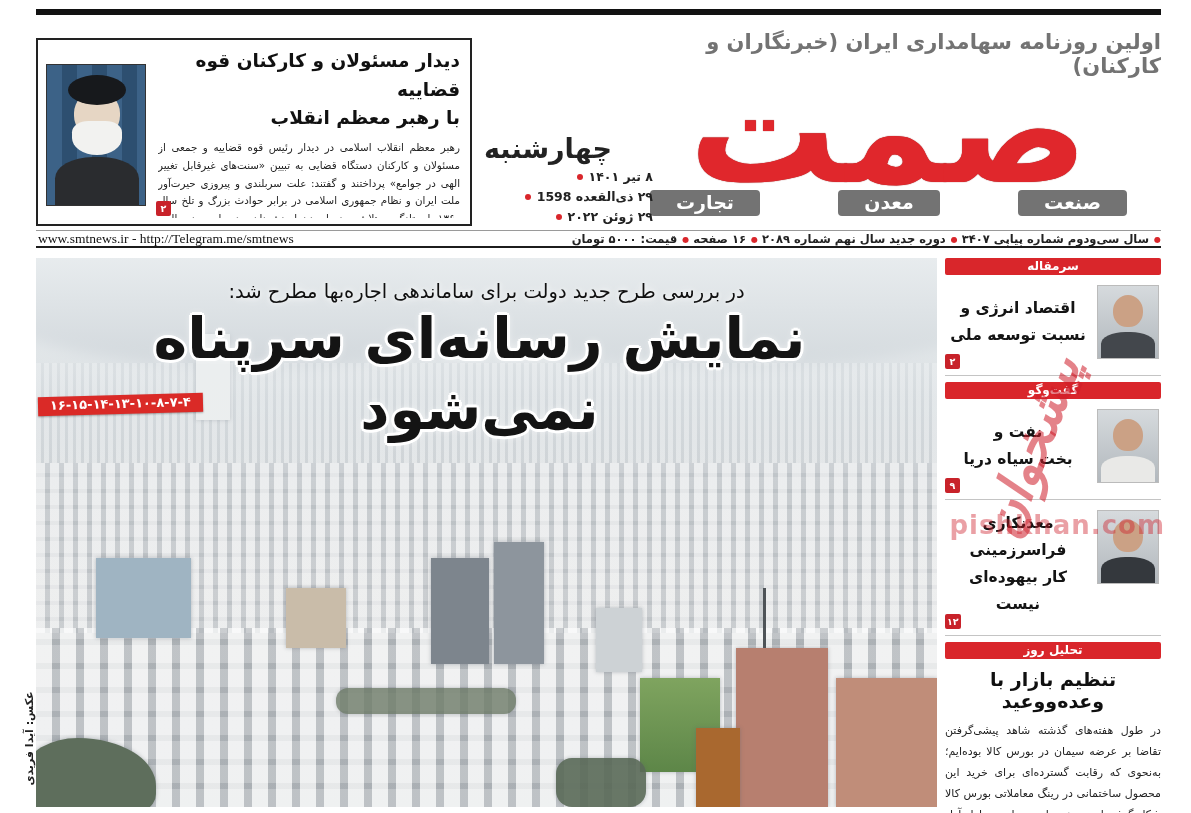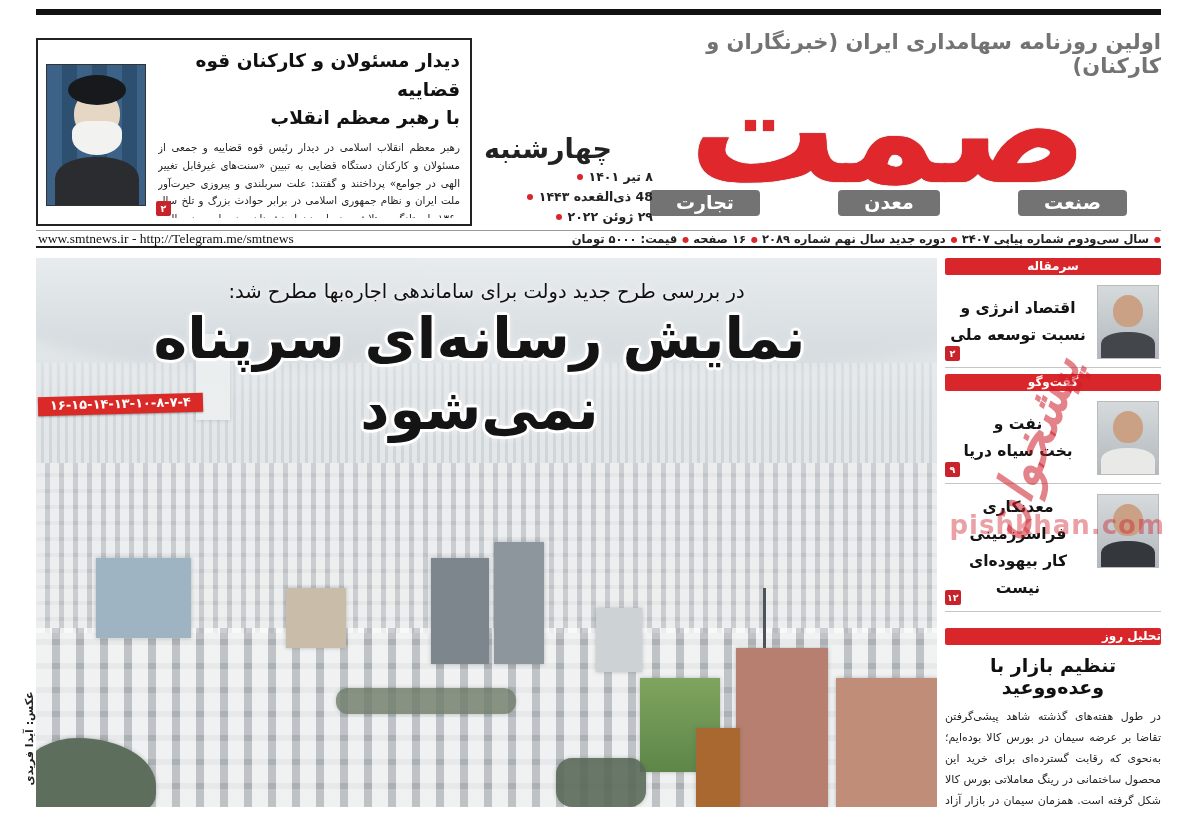--- a/index.html
+++ b/index.html
@@ -103,21 +103,21 @@
                direction:ltr; transform:rotate(-1.5deg); letter-spacing:1px;
                box-shadow:0 1px 2px rgba(0,0,0,.3); }
   .credit { position:absolute; left:-36px; top:732px; width:130px; text-align:center;
             transform:rotate(-90deg); font-size:11px; font-weight:700; color:#222;
             direction:rtl; }
 
   
   .sidebar { position:absolute; right:30px; top:258px; width:216px; direction:rtl; }
   .sbar { height:17px; background:#d9262b; color:#fff; font-size:12px; font-weight:700;
           text-align:center; line-height:17px; border-radius:2px; }
-  .s-item { position:relative; display:flex; direction:rtl; gap:8px; padding:10px 2px 8px;
+  .s-item { position:relative; display:flex; direction:rtl; gap:8px; padding:10px 2px 16px;
             border-bottom:1px solid #c4c4c4; }
   .avatar { flex:0 0 62px; height:74px; position:relative; overflow:hidden;
             background:linear-gradient(180deg,#d6dadd,#b2b8bd); border:1px solid #bbb; }
   .avatar::before { content:""; position:absolute; top:9px; left:50%; transform:translateX(-50%);
             width:30px; height:32px; border-radius:50% 50% 46% 46%; background:#cba185; }
   .avatar::after { content:""; position:absolute; bottom:0; left:50%; transform:translateX(-50%);
             width:54px; height:26px; border-radius:45% 45% 0 0; background:#43474c; }
   .avatar.a2::after { background:#e9e9e7; }
   .avatar.a3::after { background:#34383d; }
   .s-title { flex:1; align-self:center; text-align:center; font-size:15.5px; font-weight:700;
@@ -155,21 +155,21 @@
   </div>
 
   <div class="dateblock">
     <div class="weekday">چهارشنبه</div>
     <div class="dates">
       <div class="dline">
         <span>۸ تیر ۱۴۰۱</span>
         <span class="reddot"></span>
       </div>
       <div class="dline">
-        <span>48 ذی‌القعده ۱۴۴۳</span>
+        <span>۲۹ ذی‌القعده 1598</span>
         <span class="reddot"></span>
       </div>
       <div class="dline">
         <span>۲۹ ژوئن ۲۰۲۲</span>
         <span class="reddot"></span>
       </div>
     </div>
   </div>
 
   <div class="leadbox">
@@ -260,21 +260,21 @@
 
     <div class="s-item">
       <div class="avatar a3"></div>
       <div class="s-title">
         <span>معدنکاری فراسرزمینی</span><br>
         <span>کار بیهوده‌ای نیست</span>
       </div>
       <span class="badge s-badge">۱۲</span>
     </div>
 
-    <div class="sbar" style="margin-top:16px;text-align:right;">تحلیل روز</div>
+    <div class="sbar" style="margin-top:6px;">تحلیل روز</div>
 
     <div class="an-title">تنظیم بازار با وعده‌ووعید</div>
     <div class="an-body">در طول هفته‌های گذشته شاهد پیشی‌گرفتن تقاضا بر عرضه سیمان در بورس کالا بوده‌ایم؛ به‌نحوی که رقابت گسترده‌ای برای خرید این محصول ساختمانی در رینگ معاملاتی بورس کالا شکل گرفته است. همزمان سیمان در بازار آزاد با بهای به مراتب بالاتری خریدوفروش می‌شود. محدودیت در تامین برق صنایع سیمان کشور و همچنین افت تولید در این صنعت که فرآیندی ادامه‌دار است، عامل التهاب در بازار این محصول ساختمانی است. با این وجود، مسئولان وزارت نیرو و حتی انجمن صنفی کارفرمایان صنعت سیمان معتقدند بخشی از التهابات کنونی در بازار سیمان از مسائل روانی نشأت می‌گیرد. در همین حال تاکیدشده براساس توافقات به‌عمل آمده میان انجمن صنفی کارفرمایان صنعت سیمان و وزارت نیرو، قرار است برق واحدهای سیمانی کشور، به‌صورت نوبت‌بندی تامین شود تا میزان تولید این صنعت ماهانه ۵ میلیون تن باشد. با این وجود، فعالان صنعت سیمان نسبت به اجرایی نشدن این تعهدات گلایه دارند و معتقدند محدودیت‌های ایجادشده درباره صنایع به مراتب جدی‌تر بوده و روند فعالیت و تولید آنها را بیش از انتظار تحت‌تاثیر قرار داده است.</div>
 
   </div>
 
   <div class="wm">
     <div class="wm-script">پیشخوان</div>
     <div class="wm-url">pishkhan.com</div>
   </div>

